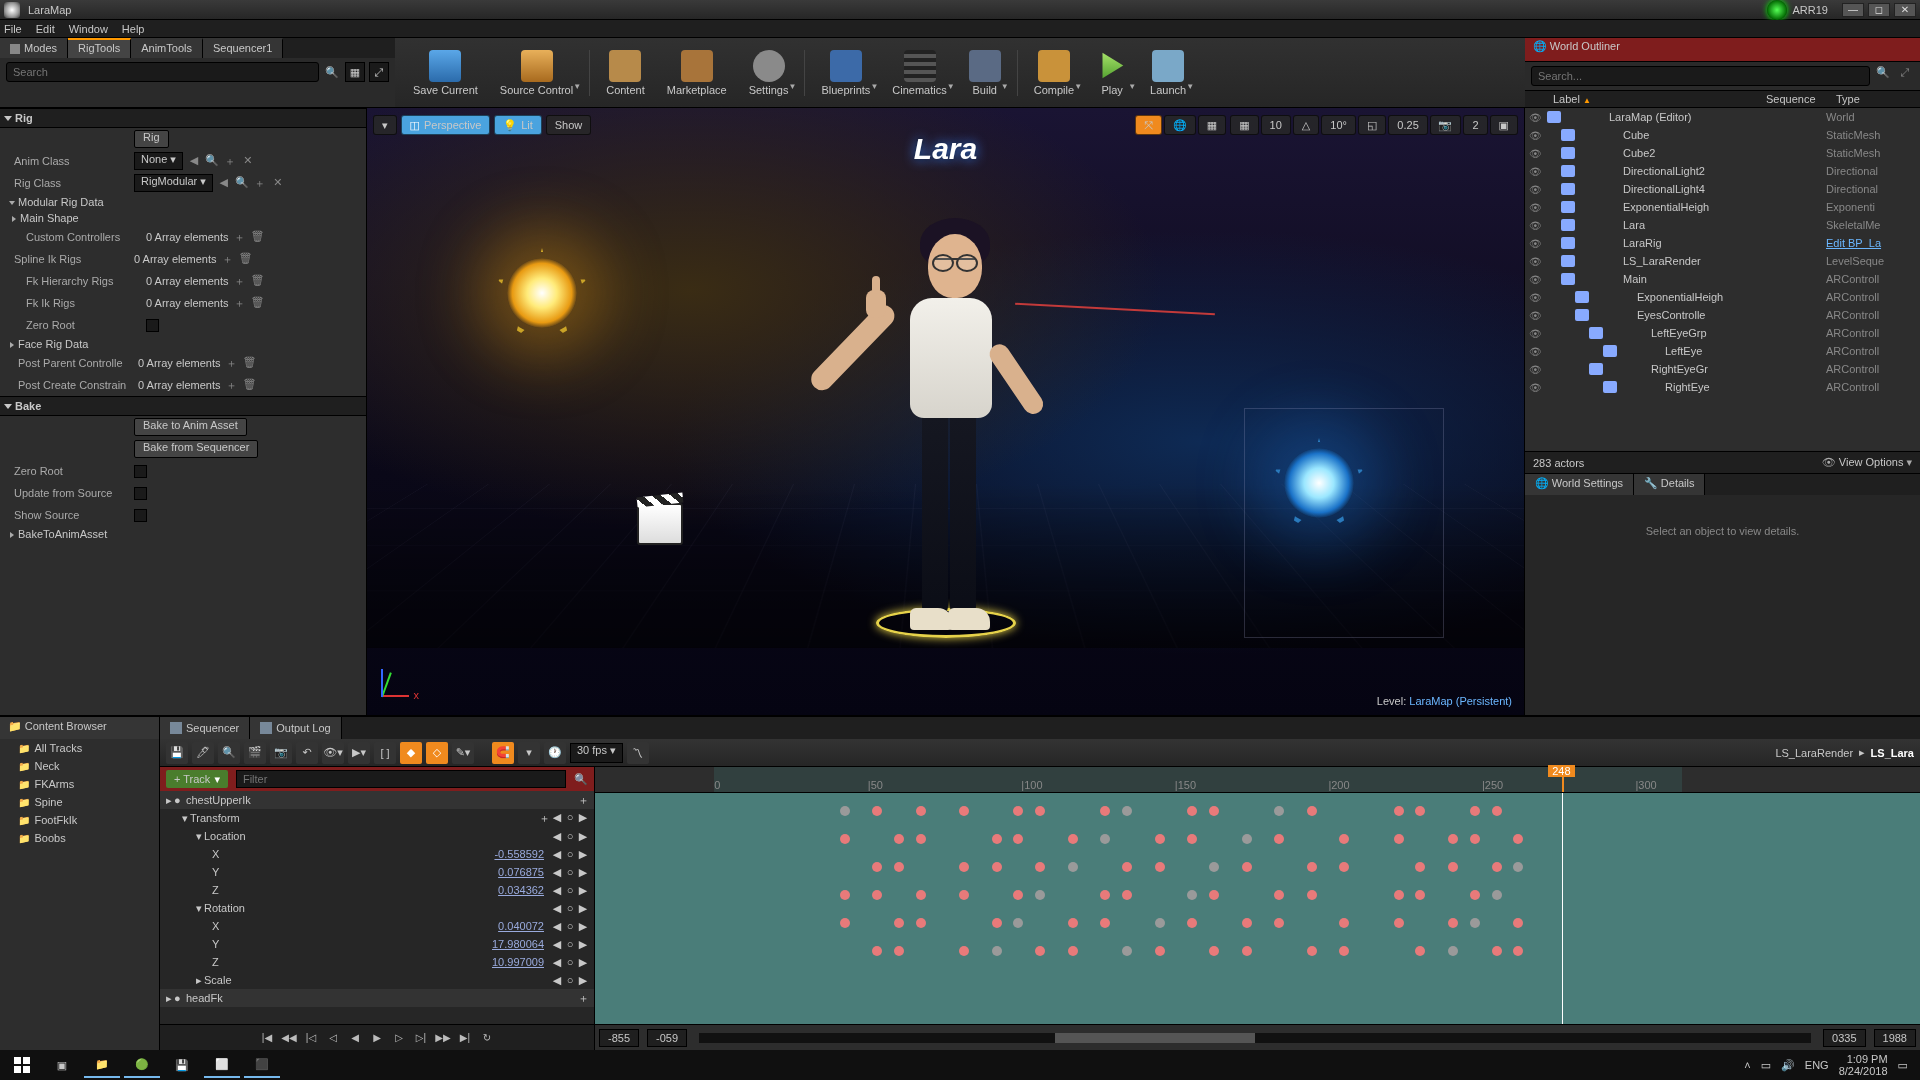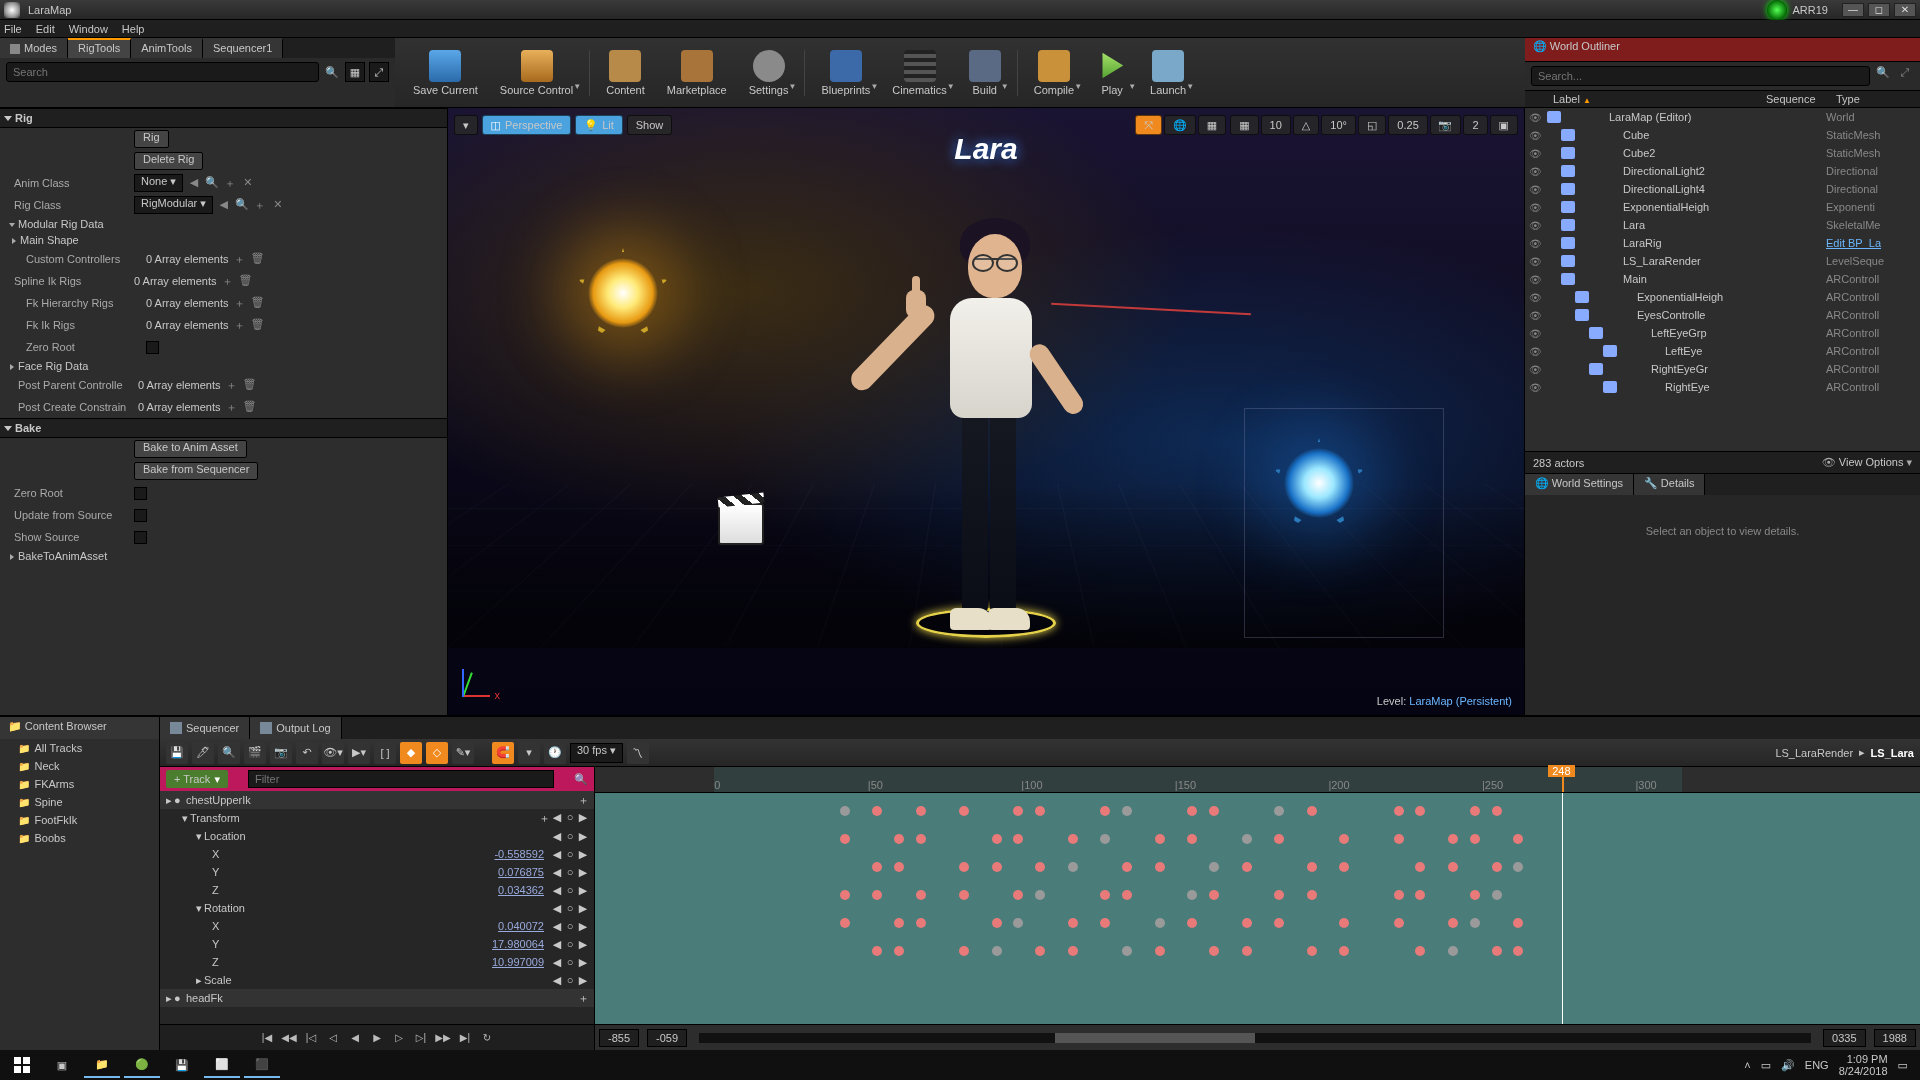--- a/index.html
+++ b/index.html
@@ -34,21 +34,21 @@
   .toolbar .sep { width:1px; height:46px; background:#444; margin:0 4px; }
   .outliner-head { width:395px; display:flex; flex-direction:column; background:#2a2a2a;}
   .outliner-head .tab { height:36px; background:#7f1d1d; padding:2px 8px; border-bottom:1px solid #000; }
   .outliner-head .srch { display:flex; padding:4px 6px; gap:4px; }
   .outliner-head .srch input { flex:1; height:20px; background:#1a1a1a; border:1px solid #000; border-radius:3px; padding:0 6px; color:#aaa; }
   .outliner-head .srch .sicon { width:18px; text-align:center; color:#888; }
   .outliner-head .hdr { display:flex; background:#1f1f1f; border-top:1px solid #000; }
   .outliner-head .hdr > div { padding:2px 6px; }
   
   .mainbody { flex:1; display:flex; min-height:0; }
-  .left { width:448px; background:#2d2d2d; border-right:1px solid #000; overflow-y:auto; }
+  .left { width:367px; background:#2d2d2d; border-right:1px solid #000; overflow-y:auto; }
   .panelhdr { background:#1f1f1f; padding:3px 6px; font-weight:bold; border-top:1px solid #000; border-bottom:1px solid #000; }
   .panelhdr .tri { display:inline-block; width:0; height:0; border-top:4px solid transparent; border-bottom:4px solid transparent; border-left:5px solid #c8c8c8; margin-right:4px; transform:rotate(90deg); transform-origin:40% 50%; }
   .proprow { display:flex; align-items:center; padding:2px 6px 2px 14px; height:22px; }
   .proprow .name { width:120px; color:#aaa; }
   .proprow .val { flex:1; display:flex; gap:4px; align-items:center;}
   .proprow .btn { height:18px; padding:0 8px; background:#444; border:1px solid #000; border-radius:2px; }
   .proprow .combo { height:18px; padding:0 6px; background:#1a1a1a; border:1px solid #000; }
   .proprow .ic { width:14px; height:14px; color:#888; text-align:center; cursor:pointer; }
   .proprow .chk { width:13px; height:13px; background:#1a1a1a; border:1px solid #000; }
   .subhdr { padding:2px 6px 2px 10px; color:#aaa; }
@@ -117,21 +117,21 @@
   .seqmain .tabs{height:22px;display:flex;background:#1f1f1f;gap:0;}
   .seqmain .tabs .tab{padding:3px 10px;background:#353535;border-right:1px solid #000;display:flex;align-items:center;gap:4px;}
   .seqmain .tabs .tab .ico{width:12px;height:12px;background:#789;}
   .seqmain .toolbar2{height:28px;display:flex;align-items:center;gap:4px;padding:0 6px;background:linear-gradient(#333,#262626);border-bottom:1px solid #000;}
   .seqmain .toolbar2 .btn{width:22px;height:22px;background:#333;display:flex;align-items:center;justify-content:center;border-radius:2px;}
   .seqmain .toolbar2 .btn.orange{background:#f08a1e;color:#fff;}
   .seqmain .toolbar2 .fps{height:20px;background:#1a1a1a;border:1px solid #000;padding:0 6px;}
   .seqmain .toolbar2 .crumb{margin-left:auto;display:flex;gap:6px;align-items:center;color:#bbb;}
   .seqbody { flex:1; display:flex; min-height:0;}
   .tracks { width:435px; display:flex; flex-direction:column; border-right:1px solid #000;}
-  .tracks .addrow{display:flex;align-items:center;gap:20px;padding:3px 6px;background:#be185d;}
+  .tracks .addrow{display:flex;align-items:center;gap:8px;padding:3px 6px;background:#7f1d1d;}
   .tracks .addrow .addbtn{background:#4a7d2d;color:#fff;padding:2px 8px;border-radius:2px;height:18px;display:flex;align-items:center;gap:4px;}
   .tracks .addrow input{flex:1;height:18px;background:#1a1a1a;border:1px solid #000;padding:0 6px;color:#aaa;}
   .tracks .list{flex:1;overflow:hidden;background:#262626;}
   .tracks .trow{display:flex;align-items:center;height:18px;padding:0 6px;}
   .tracks .trow .nm{flex:1;}
   .tracks .trow .num{width:85px;text-align:right;color:#9ad;text-decoration:underline;padding-right:8px;}
   .tracks .trow .ops{display:flex;gap:3px;color:#777;}
   .tracks .trow .ops span{width:10px;text-align:center;}
   .tracks .transport{height:26px;display:flex;align-items:center;justify-content:center;gap:6px;background:#1f1f1f;border-top:1px solid #000;}
   .tracks .transport span{width:16px;height:16px;display:flex;align-items:center;justify-content:center;color:#bbb;font-size:10px;}
@@ -267,26 +267,20 @@
   </div>
 
   <div class="mainbody">
 
     <div class="left">
       <div class="panelhdr"><span class="tri"></span><span>Rig</span></div>
       <div class="proprow">
           <span class="name"></span>
           <div class="val">
             <span class="btn">Rig</span>
-          </div>
-        </div>
-      <div class="proprow">
-          <span class="name"></span>
-          <div class="val">
-            <span class="btn">Delete Rig</span>
           </div>
         </div>
       <div class="proprow">
           <span class="name">Anim Class</span>
           <div class="val">
             <span class="combo"><span>None</span> ▾</span>
             <span class="ic">◀</span>
             <span class="ic">🔍</span>
             <span class="ic">＋</span>
             <span class="ic">✕</span>

